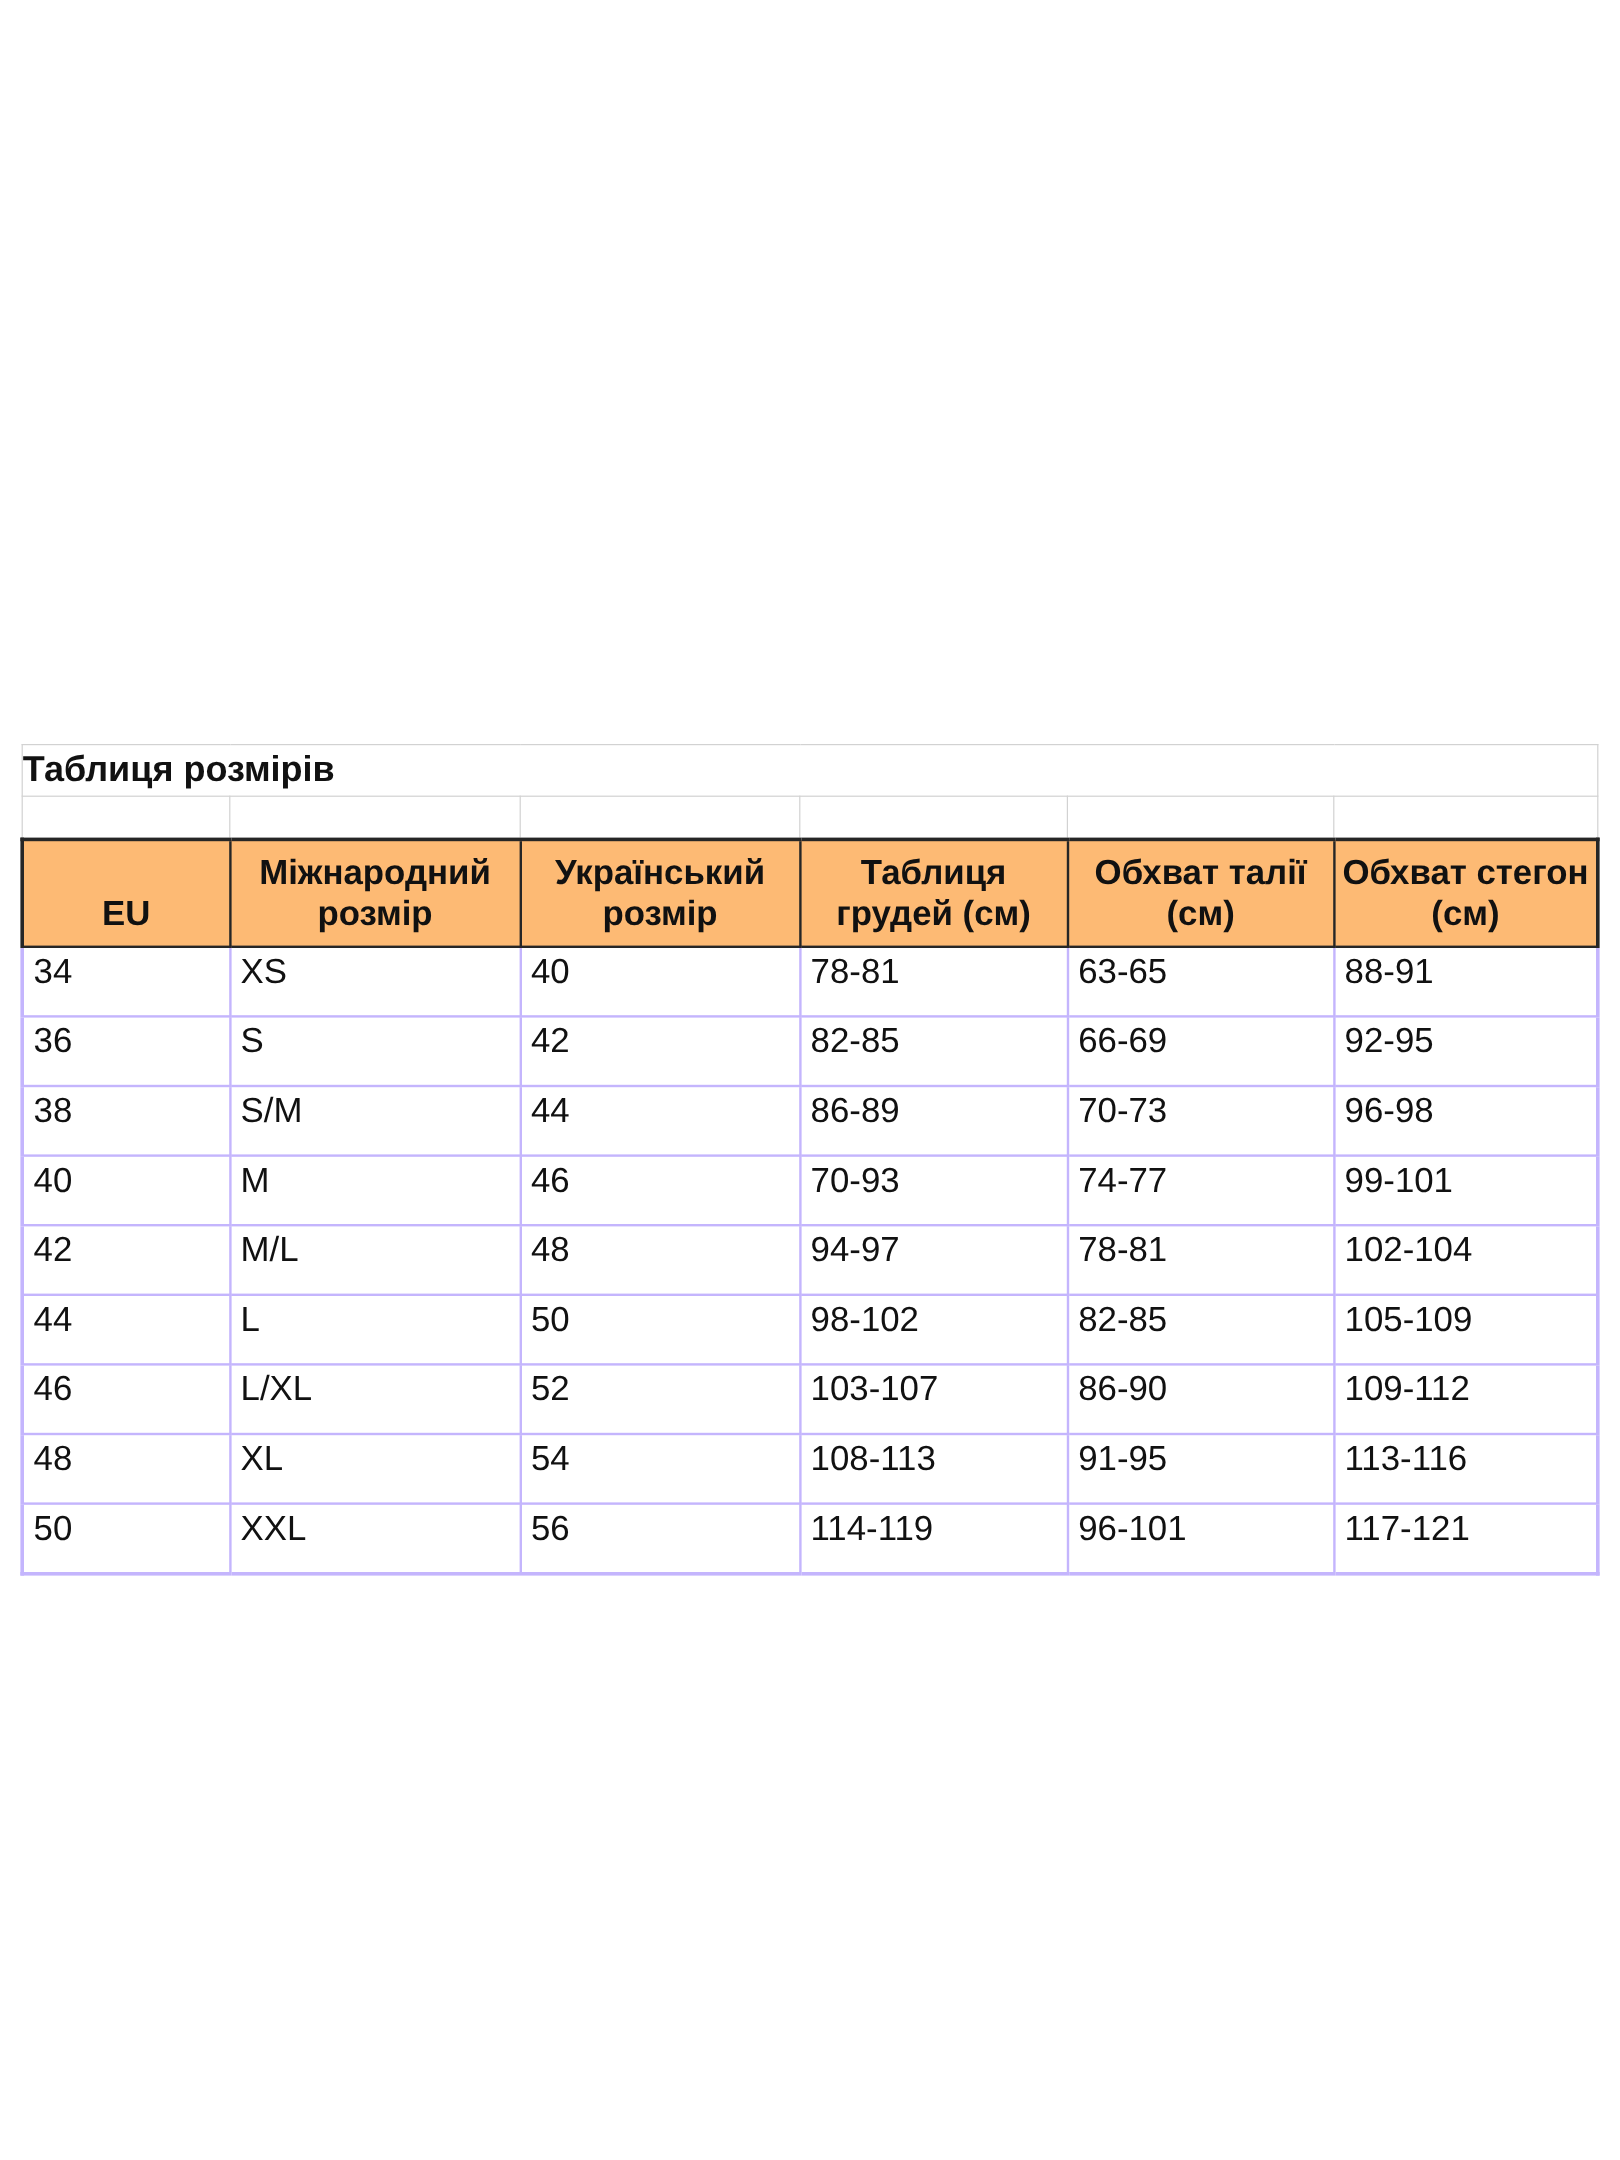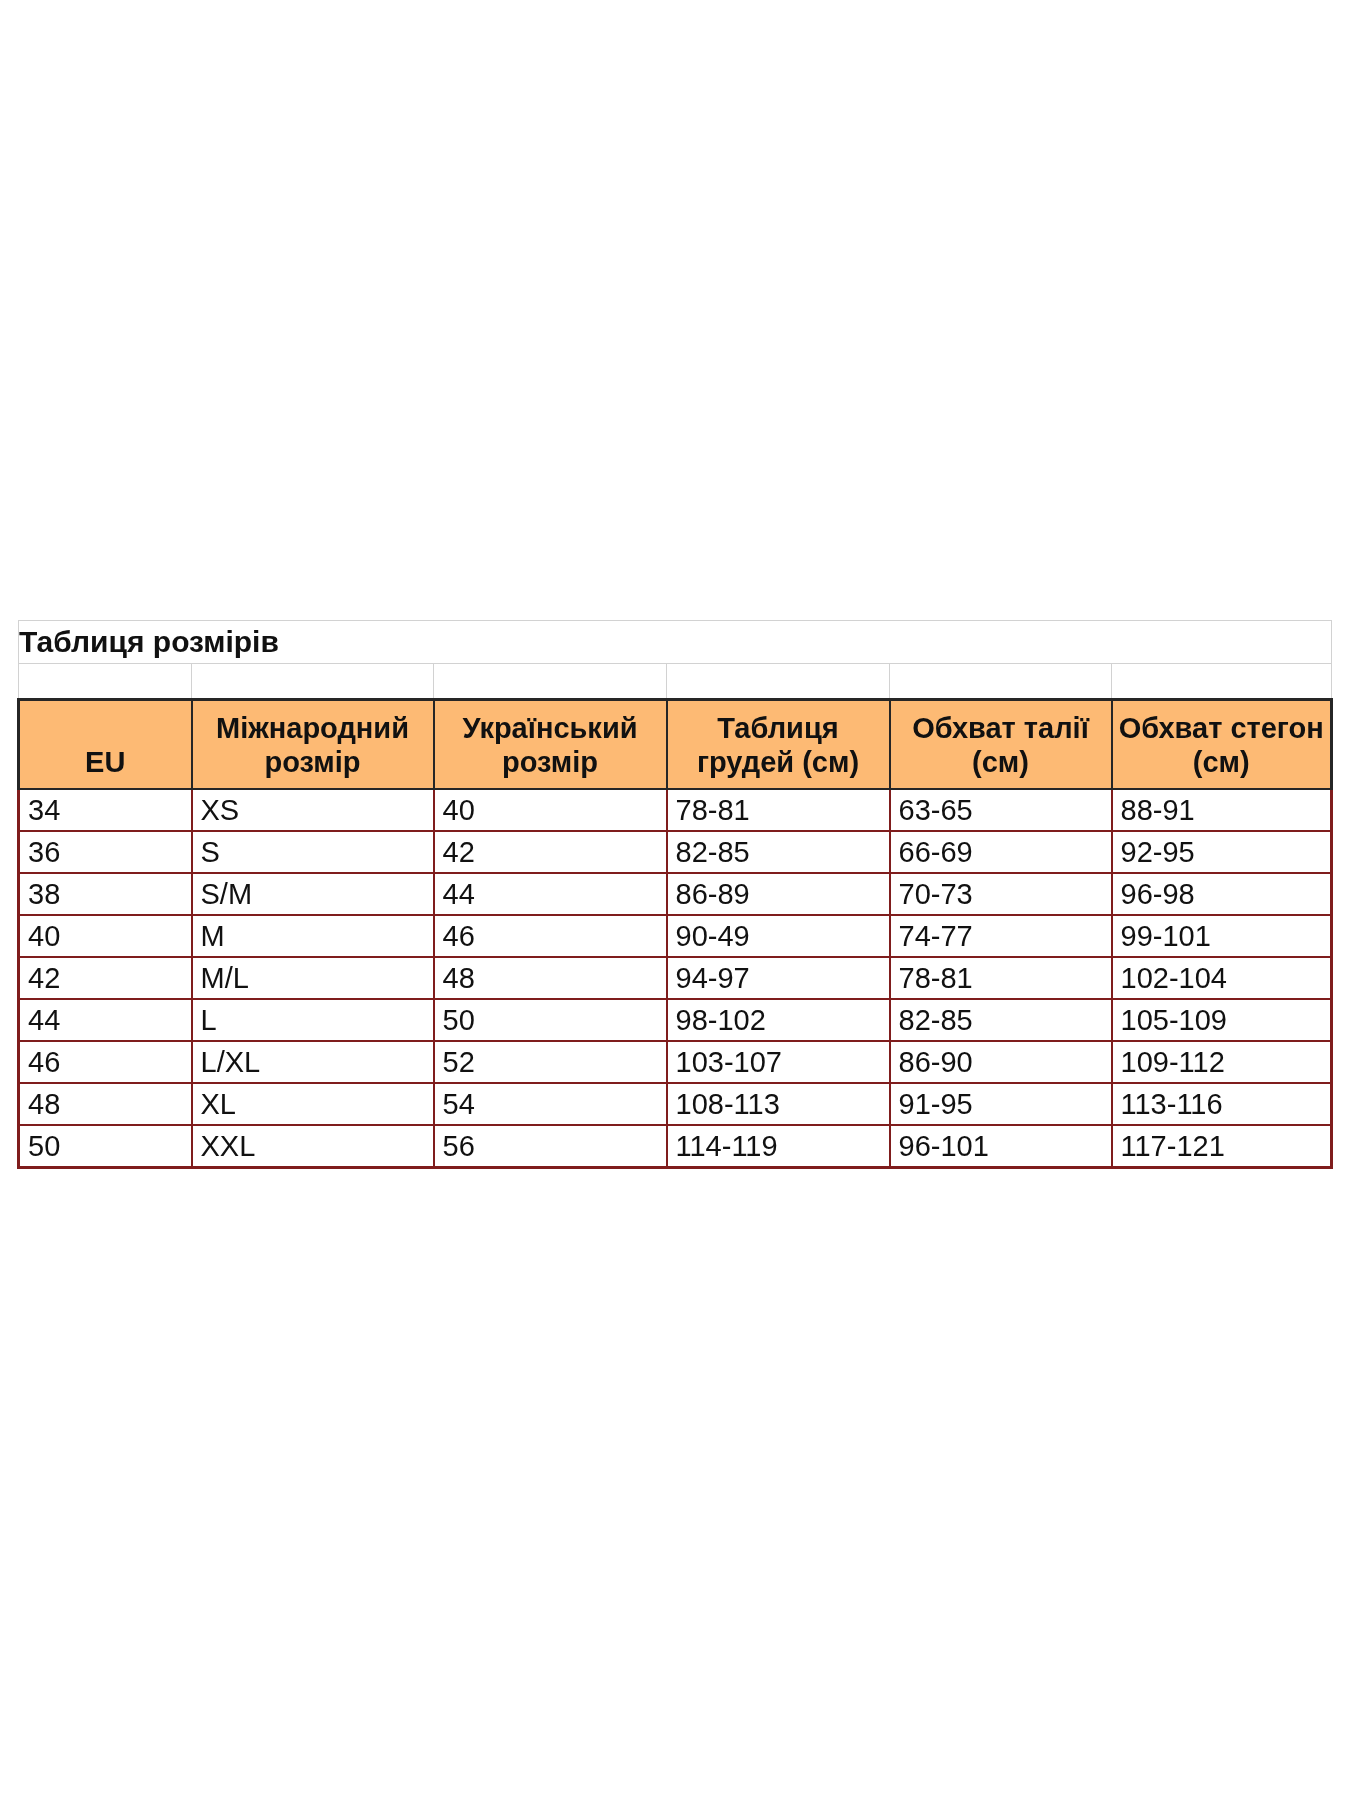--- a/index.html
+++ b/index.html
@@ -50,26 +50,26 @@
     line-height: 34px;
     text-align: center;
     vertical-align: bottom;
     padding: 2px 6px 9px 6px;
   }
   tr.header-row th:first-child { border-left-width: 3px; margin-left: 48px; }
   tr.header-row th:last-child  { border-right-width: 3px; }
 
   tbody.data-body td {
     height: 40px;
-    border: 2px solid #7f1d1d;
+    border: 2px solid #c4b5fd;
     font-size: 29px;
     font-weight: normal;
     text-align: left;
     vertical-align: middle;
-    padding: 0 0 0 8px;
+    padding: 0 0 16px 8px;
     white-space: nowrap;
   }
   tbody.data-body td:first-child { border-left-width: 3px; }
   tbody.data-body td:last-child  { border-right-width: 3px; }
   tbody.data-body tr:last-child td { border-bottom-width: 3px; }
 </style>
 </head>
 <body>
 
 <table class="size-table">
@@ -124,21 +124,21 @@
         <td>S/M</td>
         <td>44</td>
         <td>86-89</td>
         <td>70-73</td>
         <td>96-98</td>
       </tr>
       <tr>
         <td>40</td>
         <td>M</td>
         <td>46</td>
-        <td>90-49</td>
+        <td>70-93</td>
         <td>74-77</td>
         <td>99-101</td>
       </tr>
       <tr>
         <td>42</td>
         <td>M/L</td>
         <td>48</td>
         <td>94-97</td>
         <td>78-81</td>
         <td>102-104</td>

